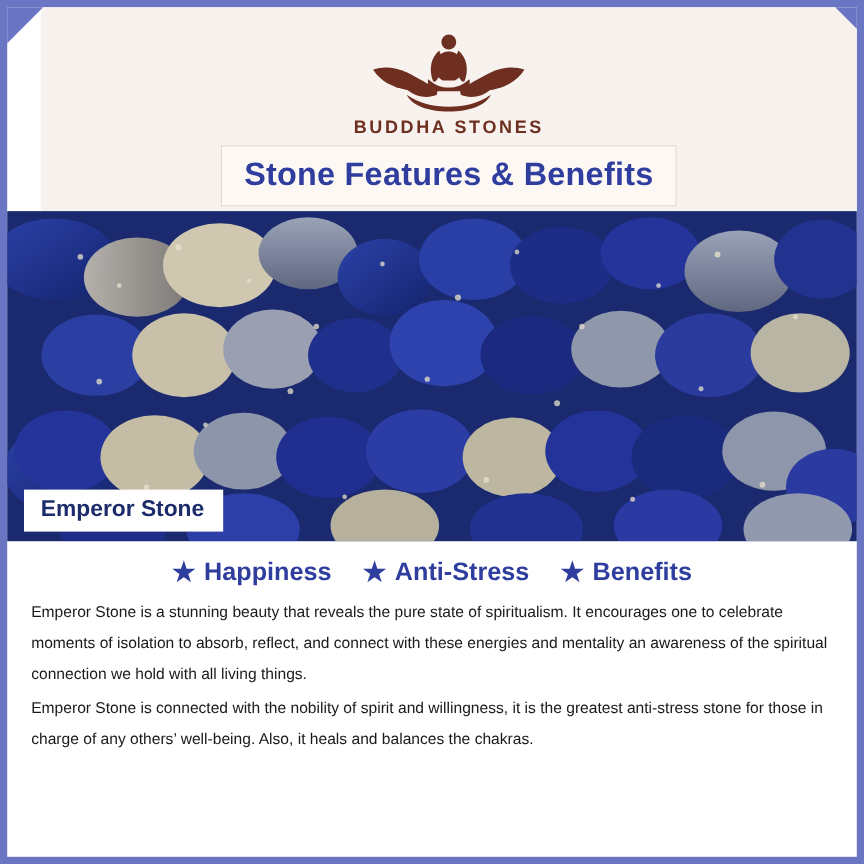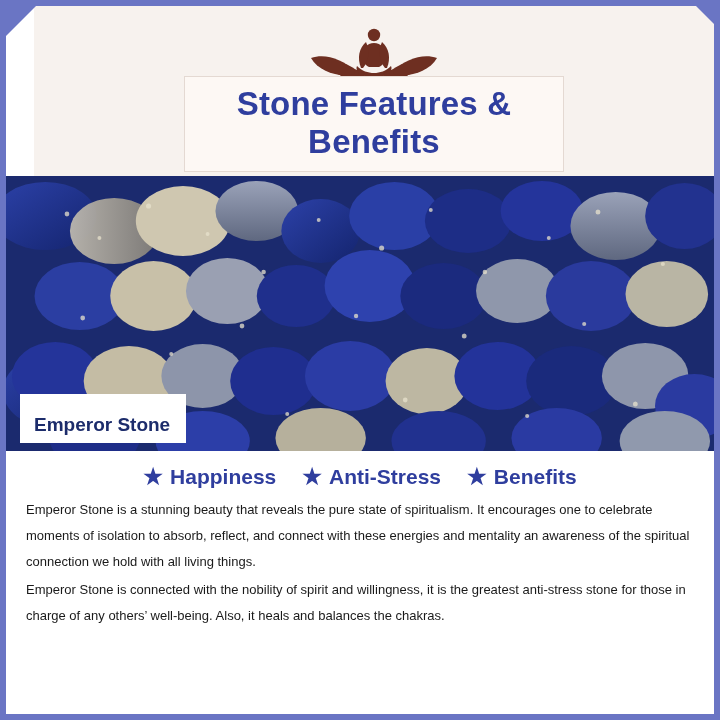--- a/index.html
+++ b/index.html
@@ -60,21 +60,21 @@
     position: absolute;
     left: 150px;
     right: 150px;
     bottom: 4px;
     background: #fdf8f4;
     border: 1px solid #e4d9d2;
     text-align: center;
     padding: 8px 4px 10px;
   }
   .title-band .title {
-    font-size: 33px;
+    font-size: 27px;
     font-weight: 700;
     color: #2f3e9e;
     letter-spacing: .2px;
   }
 
   
   .hero {
     position: relative;
     height: 275px;
     overflow: hidden;
@@ -83,21 +83,21 @@
   .hero svg { position:absolute; top:0; left:0; width:100%; height:100%; display:block; }
 
   .stone-label {
     position: absolute;
     left: 14px;
     bottom: 8px;
     background: #ffffff;
     color: #1c2c6b;
     font-size: 19px;
     font-weight: 700;
-    padding: 20px 16px 7px 14px;
+    padding: 6px 16px 7px 14px;
     z-index: 3;
   }
 
   
   .benefits {
     display: flex;
     justify-content: center;
     align-items: center;
     gap: 26px;
     padding: 14px 0 6px;

